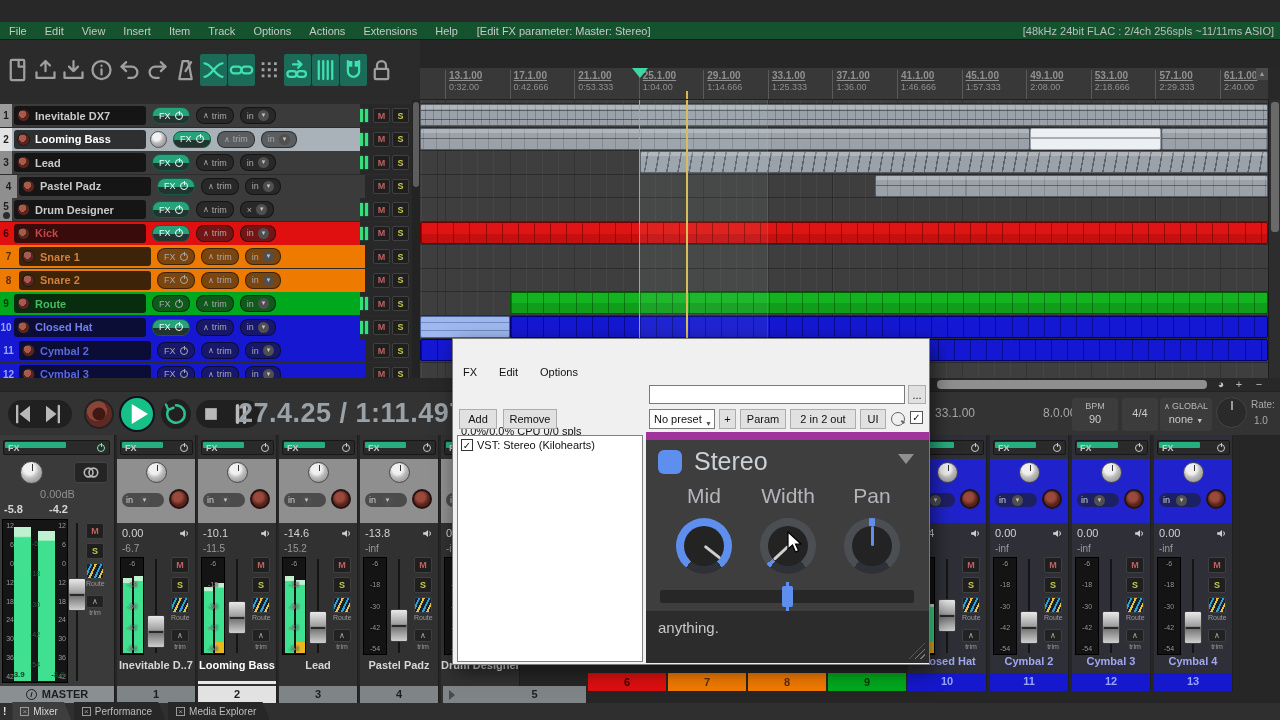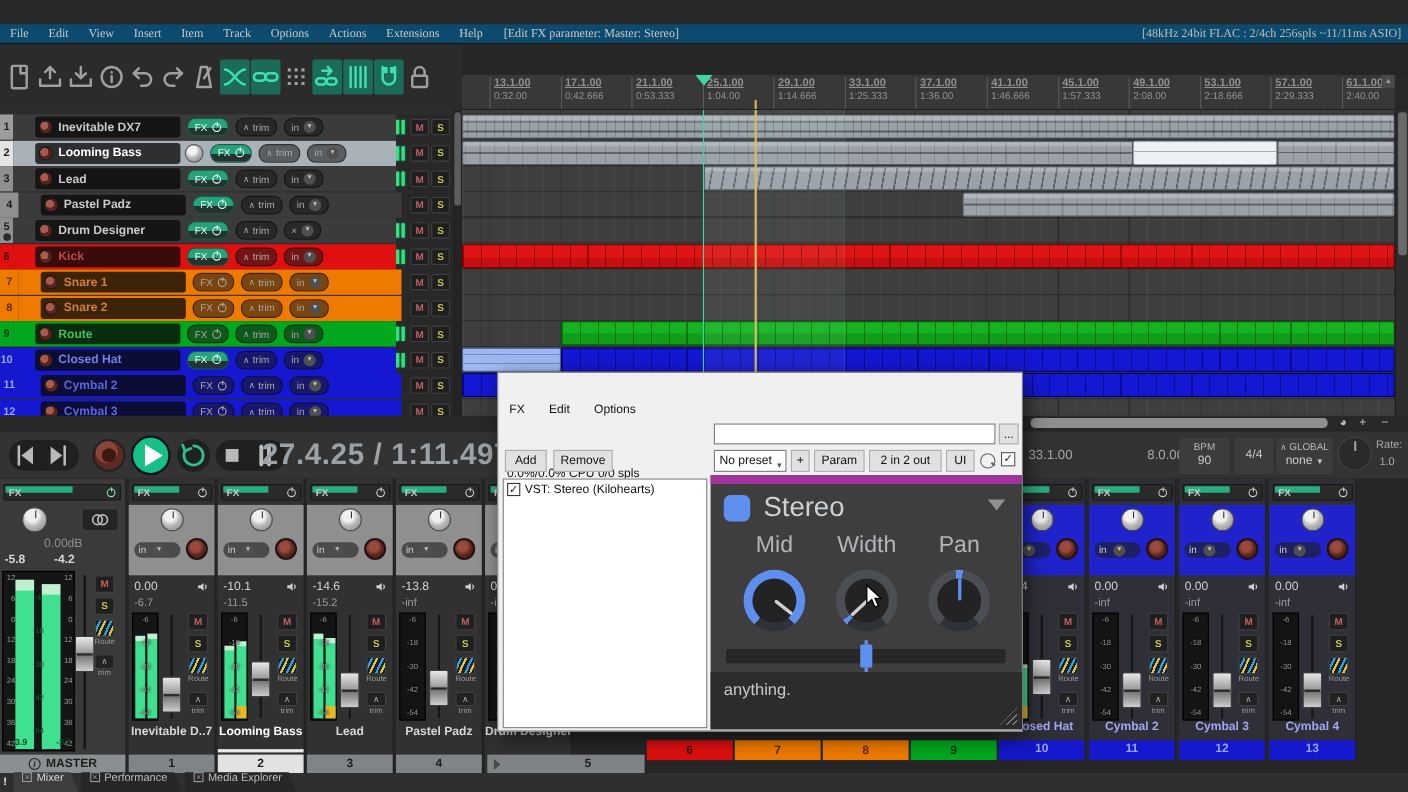--- a/index.html
+++ b/index.html
@@ -10,21 +10,21 @@
   
   .titlebar { position:absolute; left:0; top:0; width:1280px; height:22px; background:#1e1e1e; display:flex; align-items:center; color:#a9a9a9; font-size:11px; }
   .app-logo { width:14px; height:14px; border-radius:50%; margin:0 6px 0 6px; background:radial-gradient(circle at 35% 35%, #e8e8e8 0 30%, #2f8f5f 31% 70%, #1d5c40 71%); border:1px solid #555; }
   .win-controls { margin-left:auto; display:flex; height:22px; }
   .win-btn { width:34px; height:22px; display:flex; align-items:center; justify-content:center; color:#bbb; }
   .wb-min::after { content:""; width:10px; height:1px; background:#bbb; }
   .wb-max::after { content:""; width:9px; height:9px; border:1px solid #bbb; }
   .wb-close::after { content:"✕"; font-size:10px; }
 
   
-  .menubar { position:absolute; left:0; top:22px; width:1280px; height:18px; background:#0c4a6e; display:flex; align-items:center; color:#c8c8c8; font-size:11px; border-bottom:1px solid #1a1a1a;font-family:Liberation Serif, serif; }
+  .menubar { position:absolute; left:0; top:22px; width:1280px; height:18px; background:#14532d; display:flex; align-items:center; color:#c8c8c8; font-size:11px; border-bottom:1px solid #1a1a1a; }
   .menu-item { padding:0 9px; height:18px; line-height:18px; }
   .fx-param-status { margin-left:10px; color:#c8c8c8; }
   .audio-status { margin-left:auto; margin-right:6px; color:#bdbdbd; }
 
   
   .toolbar { position:absolute; left:0; top:40px; width:420px; height:60px; background:#2b2b2b; display:flex; align-items:center; padding-left:4px; }
   .tool-btn { width:27px; height:32px; display:flex; align-items:center; justify-content:center; color:#9f9f9f; border-radius:2px; margin-right:1px; }
   .tool-btn svg { width:22px; height:22px; }
   .tool-btn.active { background:#1c6b58; color:#3fe0b0; }
 
@@ -63,21 +63,21 @@
   .play-cursor { position:absolute; left:266px; top:0; width:2px; height:278px; background:#d8bd5e; }
   .vscroll { position:absolute; left:1268px; top:100px; width:12px; height:278px; background:#2d2d2d; border-left:1px solid #1d1d1d; }
   .vthumb { position:absolute; left:2px; top:2px; width:8px; height:130px; background:#6a6a6a; border-radius:3px; }
 
   
   .tcp { position:absolute; left:0; top:100px; width:412px; height:278px; background:#2c2c2c; overflow:hidden; }
   .tcp-row { position:absolute; left:0; width:412px; height:23px; display:flex; }
   .numtab { width:17px; height:100%; font-size:10px; font-weight:bold; display:flex; flex-direction:column; align-items:center; justify-content:center; }
   .folder-dot { width:7px; height:7px; border-radius:50%; background:#2b2b2b; display:none; }
   .folder-dot.show { display:block; }
-  .rowbody { flex:0 0 348px; height:100%; display:flex; align-items:center; padding-left:20px; position:relative; }
+  .rowbody { flex:0 0 348px; height:100%; display:flex; align-items:center; padding-left:2px; position:relative; }
   .name-chip { width:132px; height:19px; background:rgba(10,10,10,0.78); border-radius:3px; display:flex; align-items:center; padding-left:3px; overflow:hidden; }
   .rec-dot { width:13px; height:13px; border-radius:50%; background:radial-gradient(circle at 40% 38%, #a85a4c 0 38%, #5c241c 39%); border:1px solid #1a1a1a; flex:none; }
   .tname { font-size:11px; font-weight:bold; margin-left:5px; white-space:nowrap; }
   .knob-sm { width:17px; height:17px; border-radius:50%; background:radial-gradient(circle at 38% 32%, #f2f2f2 0 28%, #b9b9b9 48%, #7c7c7c); border:1px solid #555; margin-left:4px; display:none; flex:none; }
   .knob-sm.show { display:block; }
   .chip { height:17px; border-radius:8px; background:rgba(25,25,25,0.55); border:1px solid rgba(0,0,0,0.5); color:#a8a8a8; font-size:9px; display:flex; align-items:center; padding:0 6px; margin-left:6px; flex:none; }
   .fx-chip { width:38px; justify-content:space-between; }
   .fx-chip.active { background:linear-gradient(180deg,#27a37c 0 55%, #233430 56%); color:#eafff6; border-color:#145c46; }
   .pwr { width:8px; height:8px; border:1px solid currentColor; border-radius:50%; position:relative; flex:none; }
   .pwr::after { content:""; position:absolute; left:3px; top:-2px; width:1px; height:4px; background:currentColor; }
@@ -221,21 +221,21 @@
   .plug-slider { position:absolute; left:14px; top:158px; width:254px; height:13px; background:#272727; border-radius:2px; }
   .plug-shandle { position:absolute; left:122px; top:-4px; width:11px; height:21px; background:#5f8fee; border-radius:2px; }
   .plug-shandle::before, .plug-shandle::after { content:""; position:absolute; left:4px; width:3px; height:4px; background:#5f8fee; }
   .plug-shandle::before { top:-4px; } .plug-shandle::after { bottom:-4px; }
   .plug-desc { position:absolute; left:0; top:179px; width:100%; height:52px; background:#2c2c2c; color:#c8c8c8; font-size:15px; padding:8px 0 0 12px; }
   .grip { position:absolute; right:4px; bottom:4px; width:16px; height:16px; background:repeating-linear-gradient(135deg, transparent 0 3px, #7a7a7a 3px 4px); clip-path:polygon(100% 0, 100% 100%, 0 100%); }
 
   
   .statusbar { position:absolute; left:0; top:703px; width:1280px; height:17px; background:#2f2f2f; display:flex; align-items:center; color:#bdbdbd; font-size:10px; }
   .sb-alert { color:#e8e8e8; font-weight:bold; margin:0 6px 0 3px; }
-  .sb-tab { height:20px; display:flex; align-items:flex-start; gap:4px; padding:0 14px 0 8px; background:#272727; clip-path:polygon(0 0, calc(100% - 8px) 0, 100% 100%, 0 100%); margin-right:2px; }
+  .sb-tab { height:20px; display:flex; align-items:center; gap:4px; padding:0 14px 0 8px; background:#272727; clip-path:polygon(0 0, calc(100% - 8px) 0, 100% 100%, 0 100%); margin-right:2px; }
   .sb-tab.active { background:#3e3e3e; color:#d8d8d8; }
   .sb-box { width:9px; height:9px; border:1px solid #9a9a9a; font-size:8px; line-height:8px; text-align:center; color:#9a9a9a; }
   .sb-box::after { content:"×"; }
 
   .cursor-arrow { position:absolute; left:787px; top:531px; z-index:99; width:17px; height:24px; }
 </style>
 </head>
 <body>
 
 <div id="app">

